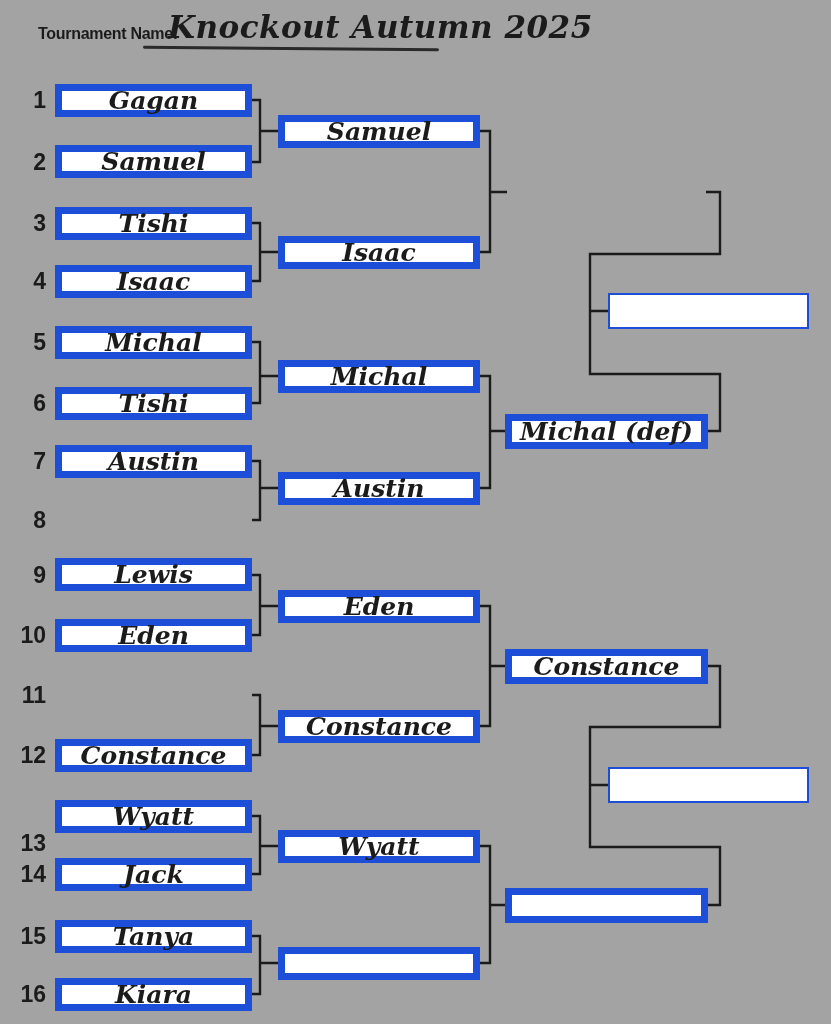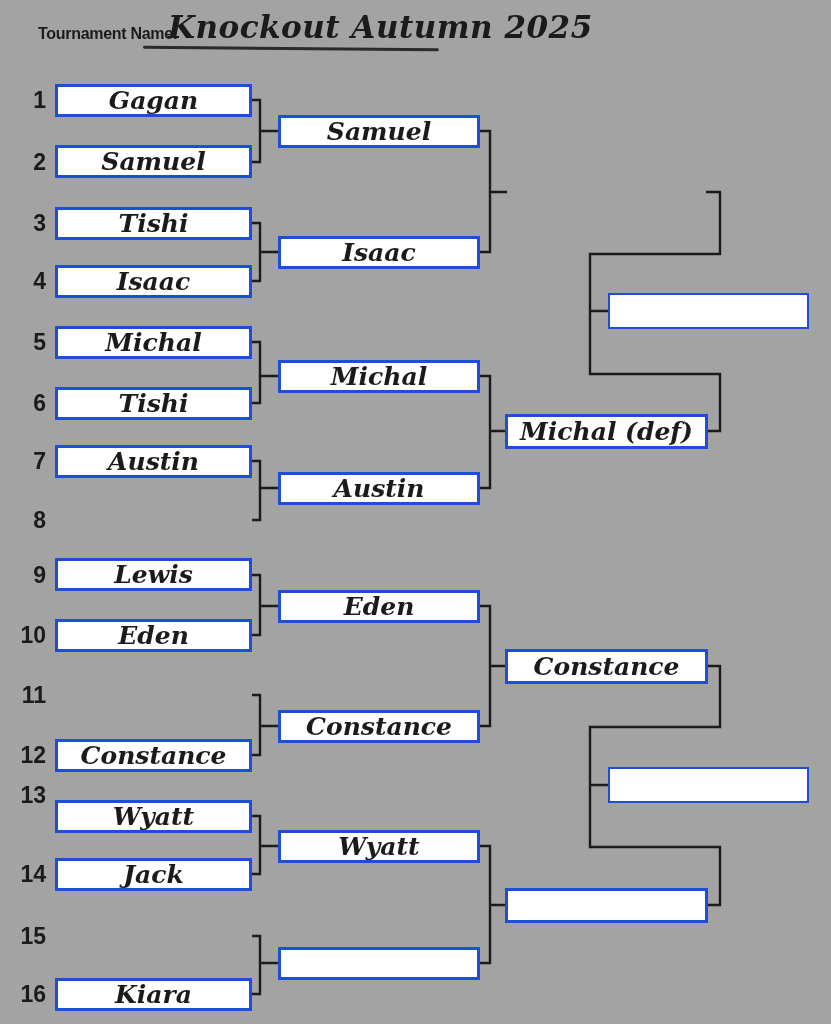--- a/index.html
+++ b/index.html
@@ -18,21 +18,21 @@
     font-weight:bold;font-style:italic;font-size:31px;letter-spacing:0.5px;
     white-space:nowrap;
   }
   .hdr-underline{
     position:absolute;left:143px;top:47px;width:296px;height:3px;
     background:#2a2a2a;transform:rotate(0.5deg);border-radius:2px;
   }
   svg.wires{position:absolute;left:0;top:0;z-index:0;}
   .box{
     position:absolute;z-index:1;background:#ffffff;
-    border:3px solid #1d4ed8;box-sizing:border-box;
+    border:7px solid #1d4ed8;box-sizing:border-box;
     display:flex;align-items:center;justify-content:center;
     font-weight:bold;font-style:italic;white-space:nowrap;
   }
   .r1{left:55px;width:197px;height:33px;font-size:25px;}
   .r2{left:278px;width:202px;height:33px;font-size:25px;}
   .sf{left:505px;width:203px;height:35px;font-size:25px;}
   .fin{left:608px;width:201px;height:36px;border-width:2px;}
   .seed{
     position:absolute;z-index:1;left:0;width:46px;text-align:right;
     font-family:"Liberation Sans", sans-serif;
@@ -76,37 +76,38 @@
   <div class="seed" style="top:208px">3</div>
   <div class="seed" style="top:266px">4</div>
   <div class="seed" style="top:327px">5</div>
   <div class="seed" style="top:388px">6</div>
   <div class="seed" style="top:446px">7</div>
   <div class="seed" style="top:505px">8</div>
   <div class="seed" style="top:560px">9</div>
   <div class="seed" style="top:620px">10</div>
   <div class="seed" style="top:680px">11</div>
   <div class="seed" style="top:740px">12</div>
-  <div class="seed" style="top:780px">13</div>
+  <div class="seed" style="top:828px">13</div>
   <div class="seed" style="top:859px">14</div>
   <div class="seed" style="top:921px">15</div>
   <div class="seed" style="top:979px">16</div>
 
   <div class="box r1" style="top:84px">Gagan</div>
   <div class="box r1" style="top:145px">Samuel</div>
   <div class="box r1" style="top:207px">Tishi</div>
   <div class="box r1" style="top:265px">Isaac</div>
   <div class="box r1" style="top:326px">Michal</div>
   <div class="box r1" style="top:387px">Tishi</div>
   <div class="box r1" style="top:445px">Austin</div>
   <div class="box r1" style="top:558px">Lewis</div>
   <div class="box r1" style="top:619px">Eden</div>
   <div class="box r1" style="top:739px">Constance</div>
   <div class="box r1" style="top:800px">Wyatt</div>
   <div class="box r1" style="top:858px">Jack</div>
+  <div class="box r1" style="top:920px">Tanya</div>
   <div class="box r1" style="top:978px">Kiara</div>
 
   <div class="box r2" style="top:115px">Samuel</div>
   <div class="box r2" style="top:236px">Isaac</div>
   <div class="box r2" style="top:360px">Michal</div>
   <div class="box r2" style="top:472px">Austin</div>
   <div class="box r2" style="top:590px">Eden</div>
   <div class="box r2" style="top:710px">Constance</div>
   <div class="box r2" style="top:830px">Wyatt</div>
   <div class="box r2" style="top:947px"></div>

